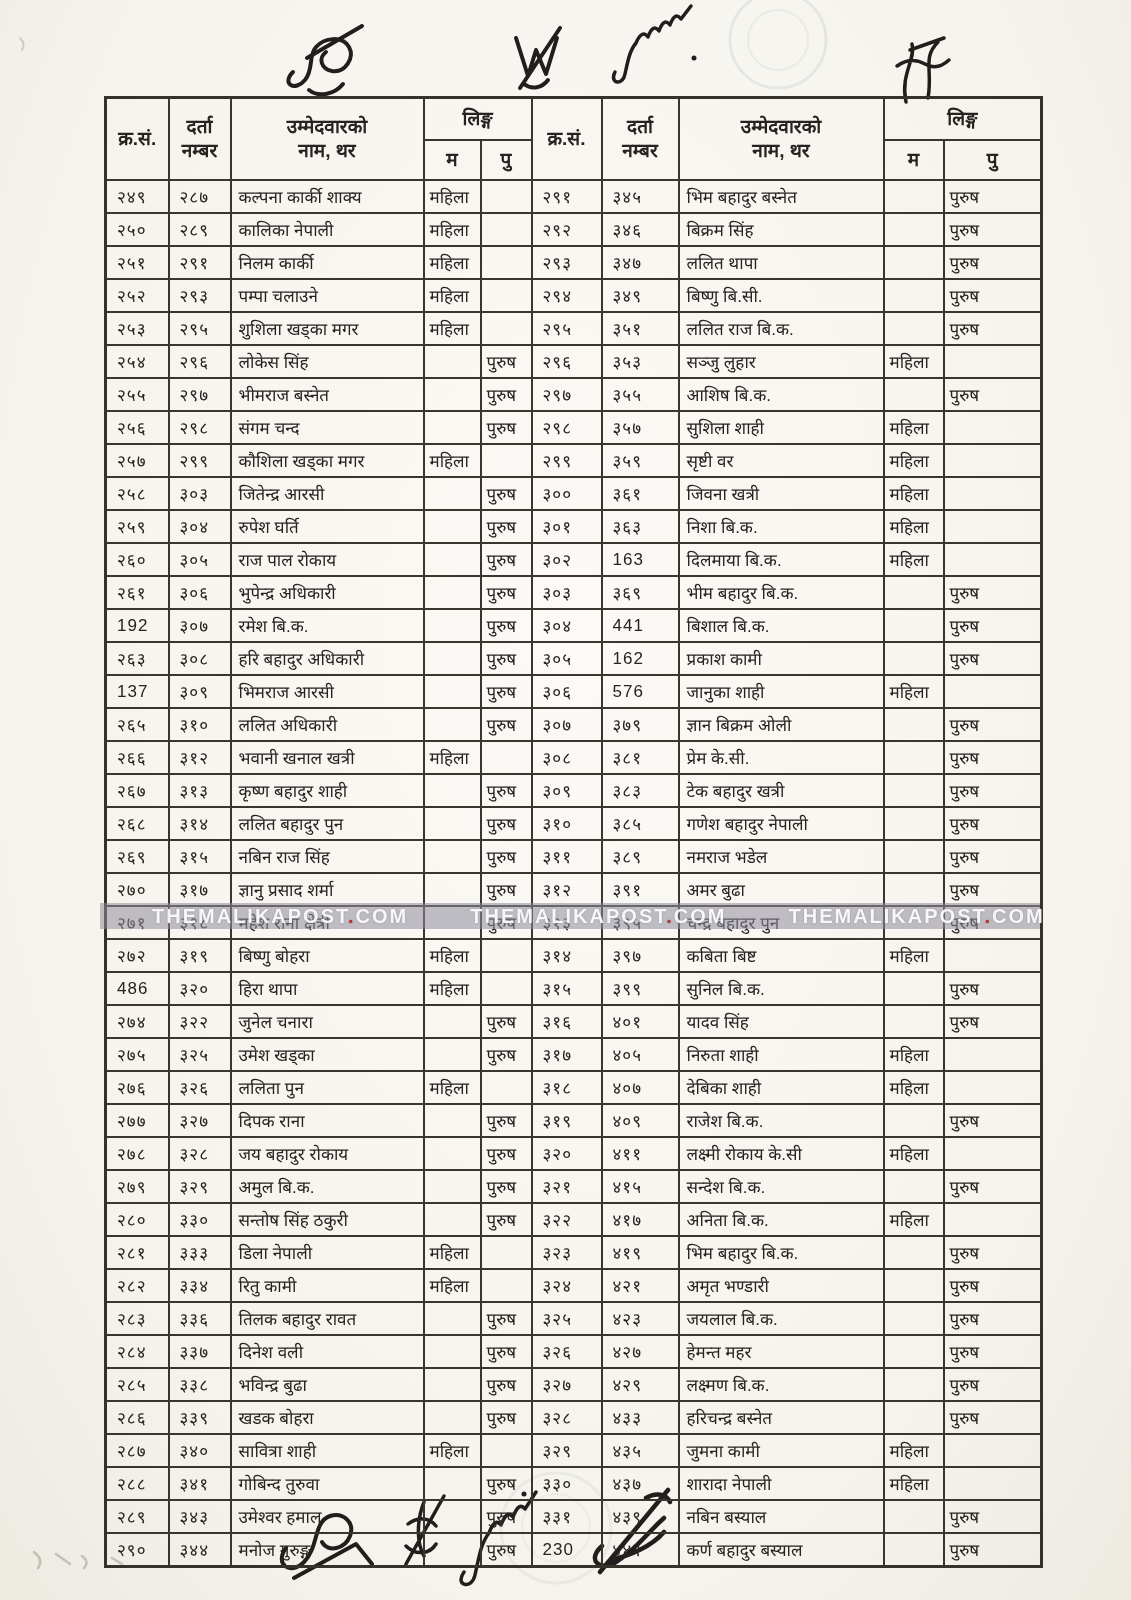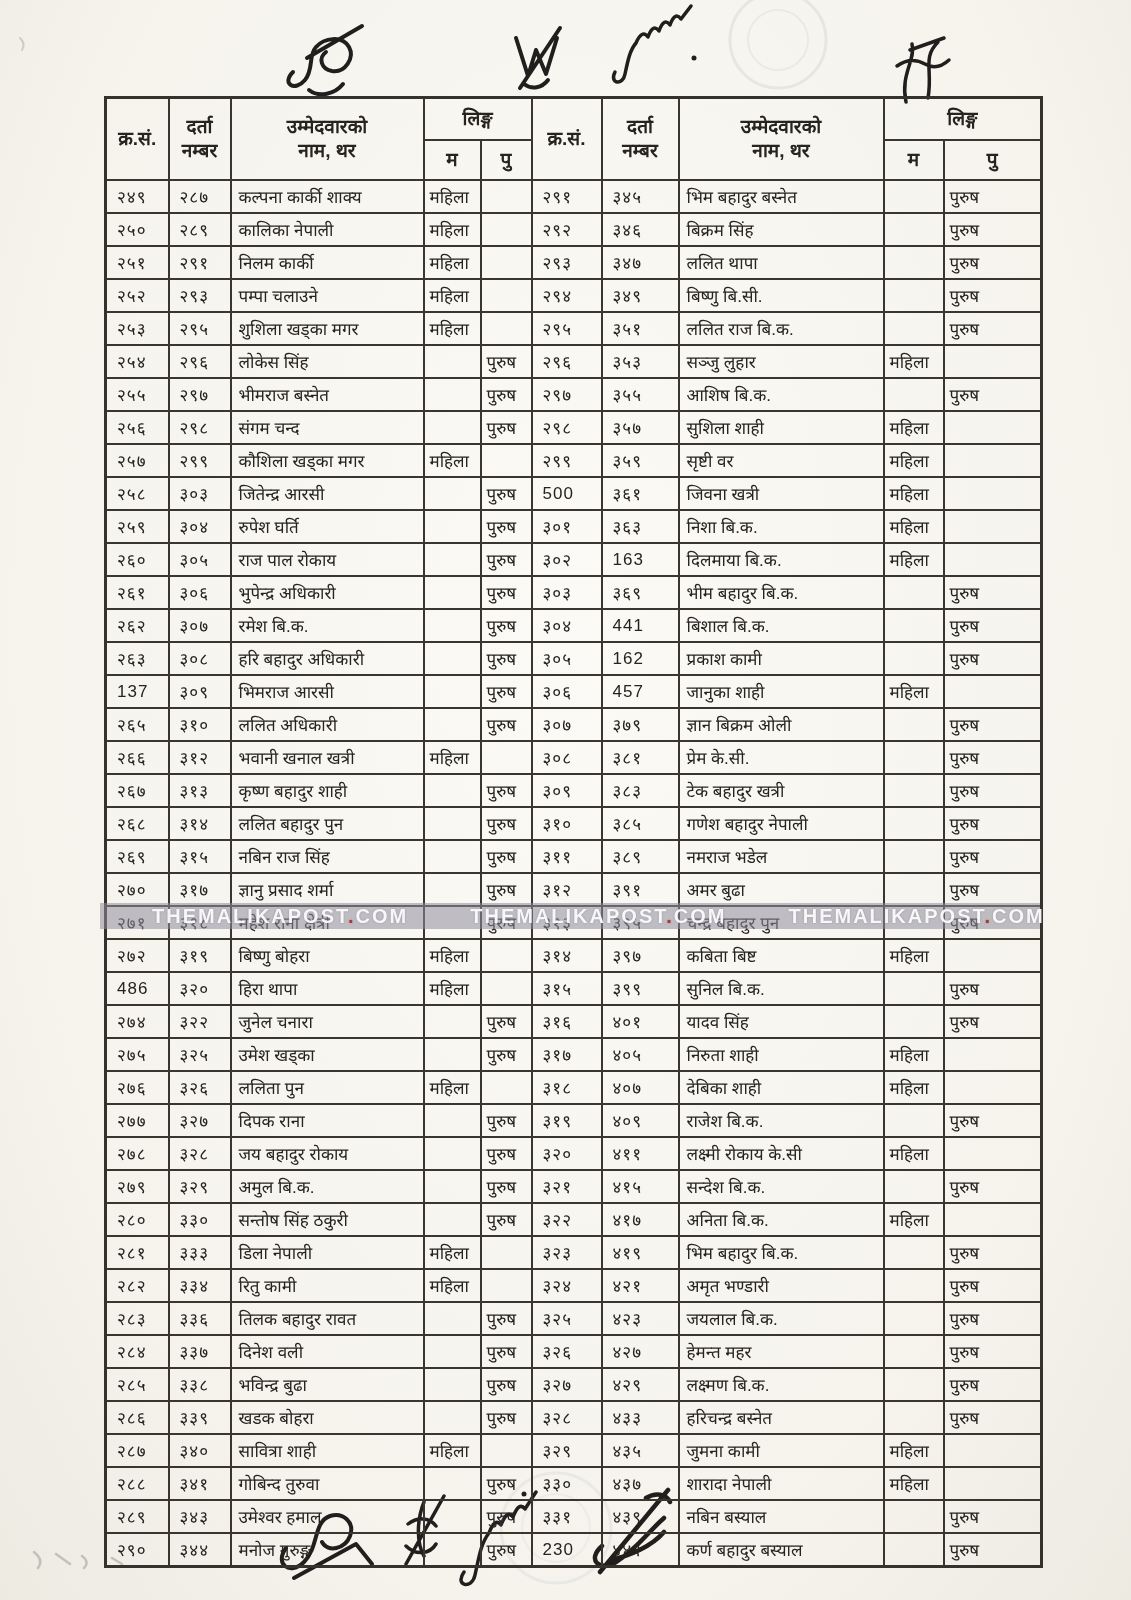--- a/index.html
+++ b/index.html
@@ -239,21 +239,21 @@
           <td class="name">सृष्टी वर</td>
           <td class="g">महिला</td>
           <td class="g"></td>
         </tr>
         <tr>
           <td class="num">२५८</td>
           <td class="num">३०३</td>
           <td class="name">जितेन्द्र आरसी</td>
           <td class="g"></td>
           <td class="g">पुरुष</td>
-          <td class="num">500</td>
+          <td class="num">३००</td>
           <td class="num">३६१</td>
           <td class="name">जिवना खत्री</td>
           <td class="g">महिला</td>
           <td class="g"></td>
         </tr>
         <tr>
           <td class="num">२५९</td>
           <td class="num">३०४</td>
           <td class="name">रुपेश घर्ति</td>
           <td class="g"></td>
@@ -282,21 +282,21 @@
           <td class="name">भुपेन्द्र अधिकारी</td>
           <td class="g"></td>
           <td class="g">पुरुष</td>
           <td class="num">३०३</td>
           <td class="num">३६९</td>
           <td class="name">भीम बहादुर बि.क.</td>
           <td class="g"></td>
           <td class="g">पुरुष</td>
         </tr>
         <tr>
-          <td class="num">२६२</td>
+          <td class="num">192</td>
           <td class="num">३०७</td>
           <td class="name">रमेश बि.क.</td>
           <td class="g"></td>
           <td class="g">पुरुष</td>
           <td class="num">३०४</td>
           <td class="num">441</td>
           <td class="name">बिशाल बि.क.</td>
           <td class="g"></td>
           <td class="g">पुरुष</td>
         </tr>
@@ -312,21 +312,21 @@
           <td class="g"></td>
           <td class="g">पुरुष</td>
         </tr>
         <tr>
           <td class="num">137</td>
           <td class="num">३०९</td>
           <td class="name">भिमराज आरसी</td>
           <td class="g"></td>
           <td class="g">पुरुष</td>
           <td class="num">३०६</td>
-          <td class="num">457</td>
+          <td class="num">576</td>
           <td class="name">जानुका शाही</td>
           <td class="g">महिला</td>
           <td class="g"></td>
         </tr>
         <tr>
           <td class="num">२६५</td>
           <td class="num">३१०</td>
           <td class="name">ललित अधिकारी</td>
           <td class="g"></td>
           <td class="g">पुरुष</td>

